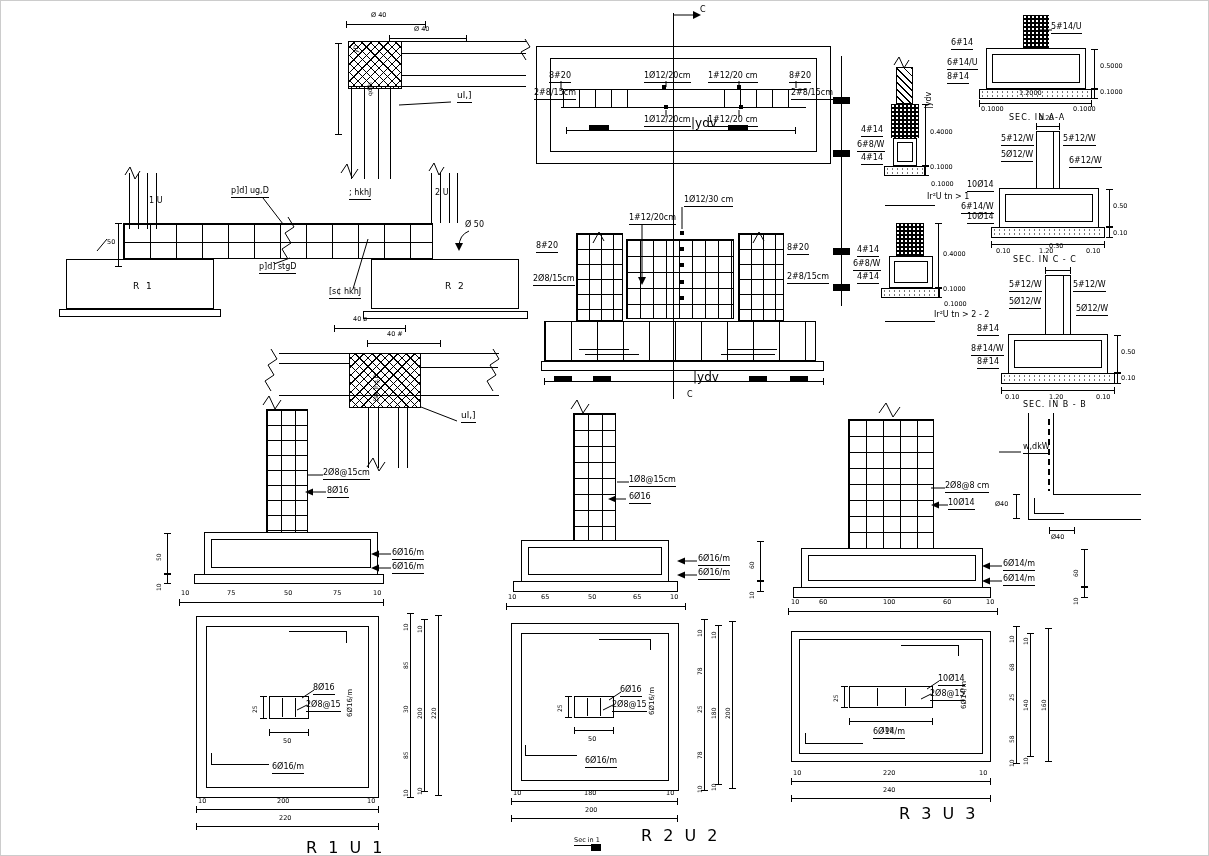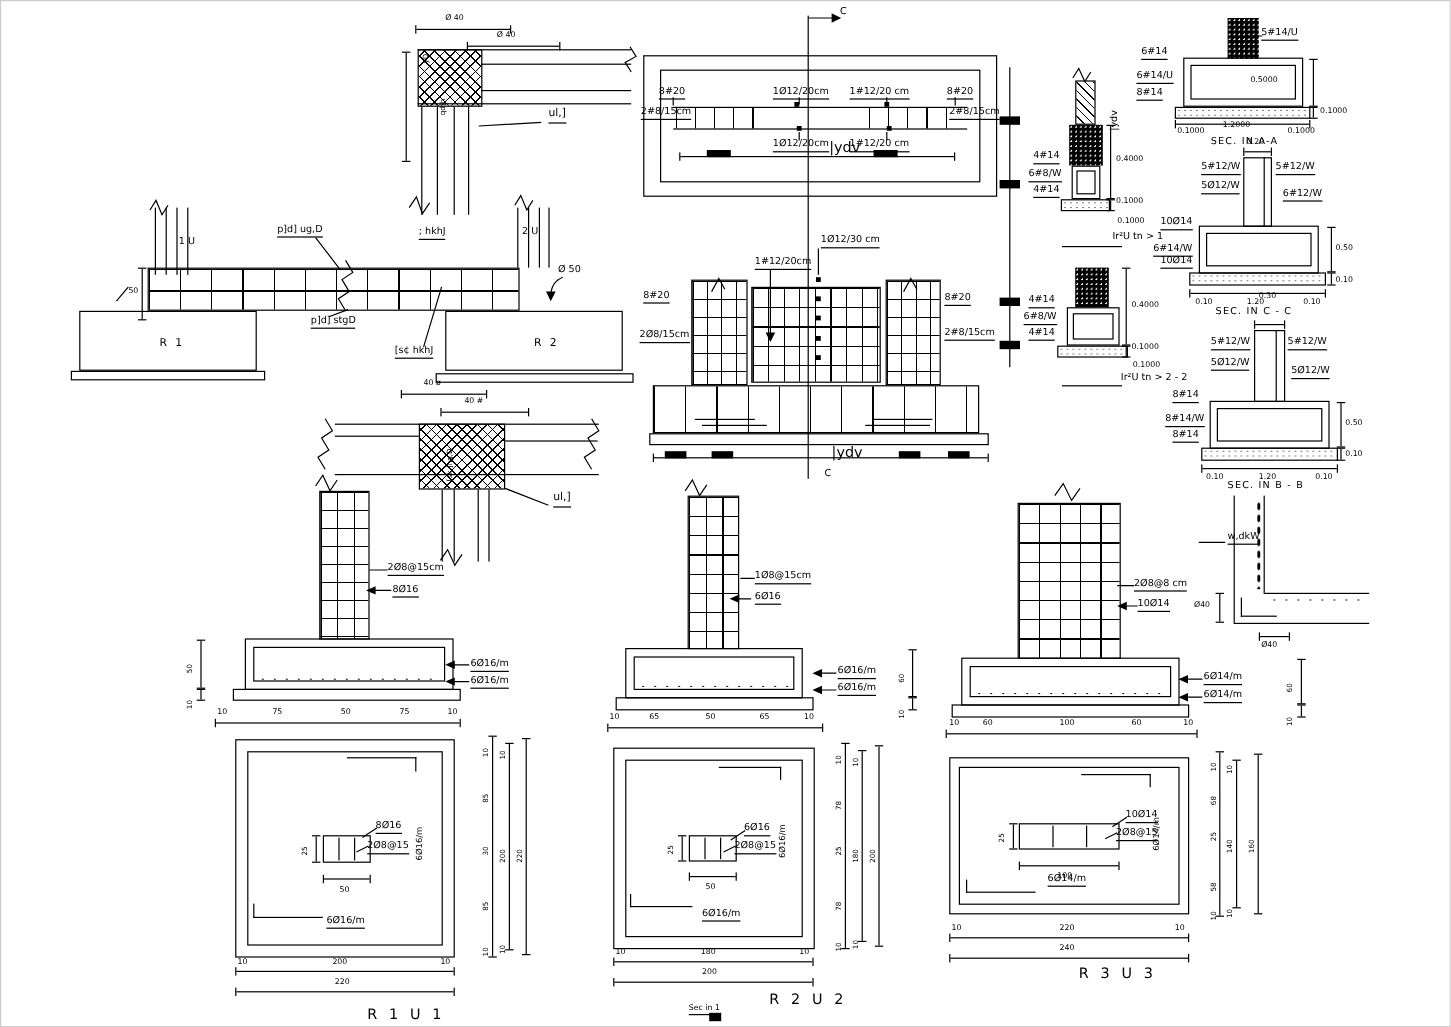--- a/index.html
+++ b/index.html
@@ -11,21 +11,21 @@
 .bl{border-left:1px solid #000}.br{border-right:1px solid #000}
 .bt{border-top:1px solid #000}.bb{border-bottom:1px solid #000}
 .lh{position:absolute;background:#000;height:1px}
 .lv{position:absolute;background:#000;width:1px}
 .blk{position:absolute;background:#000}
 .lbl{position:absolute;font-size:8px;line-height:1.1;white-space:nowrap}
 .d{position:absolute;font-size:6.5px;line-height:1;white-space:nowrap}
 .md{font-size:12px}
 .t9{font-size:9px}
 .tt{font-size:8px;letter-spacing:1px}
-.big{font-size:12px;letter-spacing:3px}
+.big{font-size:16px;letter-spacing:3px}
 .u{border-bottom:1px solid #000;padding-bottom:1px}
 .vt{position:absolute;transform:rotate(-90deg);transform-origin:0 0;white-space:nowrap;font-size:6px;line-height:1}
 .dimh{position:absolute;height:7px;border-left:1px solid #000;border-right:1px solid #000;
   background:linear-gradient(#000,#000) 50% 50%/100% 1px no-repeat}
 .dimv{position:absolute;width:7px;border-top:1px solid #000;border-bottom:1px solid #000;
   background:linear-gradient(#000,#000) 50% 50%/1px 100% no-repeat}
 .grid{position:absolute;border:1px solid #000;
   background-image:repeating-linear-gradient(90deg,#000 0 1px,transparent 1px var(--gx,14px)),
   repeating-linear-gradient(180deg,#000 0 1px,transparent 1px var(--gy,15px))}
 .gridv{position:absolute;background-image:repeating-linear-gradient(90deg,#000 0 1px,transparent 1px var(--gx,16px))}
@@ -90,26 +90,26 @@
 <div class="blk" style="left:727px;top:124px;width:20px;height:6px"></div>
 
 <div class="spk" style="left:1022px;top:14px;width:26px;height:34px"></div>
 <div class="dbx" style="left:991px;top:53px;width:88px;height:29px;outline-offset:5px"></div>
 <div class="stip" style="left:978px;top:88px;width:113px;height:10px"></div>
 <span class="lbl u" style="left:950px;top:38px">6#14</span>
 <span class="lbl u" style="left:946px;top:58px">6#14/U</span>
 <span class="lbl u" style="left:946px;top:72px">8#14</span>
 <span class="lbl u" style="left:1050px;top:22px">5#14/U</span>
 <div class="dimv" style="left:1090px;top:48px;height:40px"></div>
-<span class="d" style="left:1041px;top:62px">0.5000</span>
+<span class="d" style="left:1099px;top:62px">0.5000</span>
 <div class="dimv" style="left:1090px;top:88px;height:10px"></div>
 <span class="d" style="left:1099px;top:88px">0.1000</span>
 <div class="dimh" style="left:978px;top:99px;width:113px"></div>
 <span class="d" style="left:980px;top:105px">0.1000</span>
-<span class="d" style="left:1018px;top:100px">1.2000</span>
+<span class="d" style="left:1018px;top:89px">1.2000</span>
 <span class="d" style="left:1072px;top:105px">0.1000</span>
 <span class="lbl tt" style="left:1008px;top:113px">SEC. IN A-A</span>
 
 <div class="lv" style="left:840px;top:55px;height:250px"></div>
 <div class="blk" style="left:832px;top:96px;width:17px;height:7px"></div>
 <div class="blk" style="left:832px;top:149px;width:17px;height:7px"></div>
 <div class="blk" style="left:832px;top:247px;width:17px;height:7px"></div>
 <div class="blk" style="left:832px;top:283px;width:17px;height:7px"></div>
 <div class="h1x" style="left:895px;top:66px;width:17px;height:37px"></div>
 <div class="spk" style="left:890px;top:103px;width:28px;height:34px"></div>

